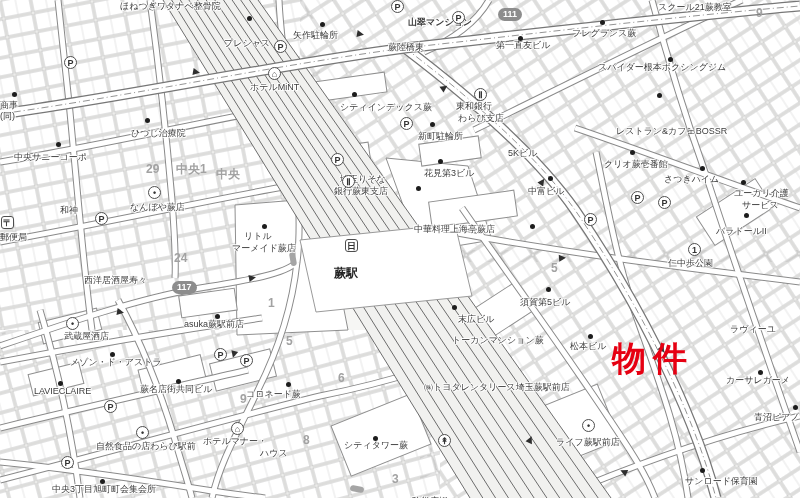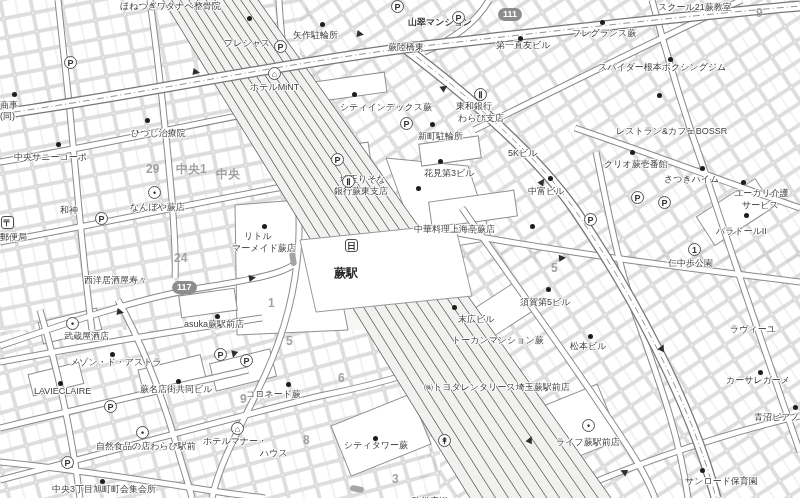--- a/index.html
+++ b/index.html
@@ -162,20 +162,21 @@
       <path d="M0,-4 L3.5,3 L-3.5,3 Z" transform="translate(120,312) rotate(100)"></path>
       <path d="M0,-4 L3.5,3 L-3.5,3 Z" transform="translate(444,88) rotate(55)"></path>
       <path d="M0,-4 L3.5,3 L-3.5,3 Z" transform="translate(690,132) rotate(210)"></path>
       <path d="M0,-4 L3.5,3 L-3.5,3 Z" transform="translate(562,258) rotate(85)"></path>
       <path d="M0,-4 L3.5,3 L-3.5,3 Z" transform="translate(624,472) rotate(295)"></path>
       <path d="M0,-4 L3.5,3 L-3.5,3 Z" transform="translate(530,440) rotate(25)"></path>
     </g>
   </svg>
 
   <div id="overlay">
+    <span class="lbl red" id="property-marker" style="left:612px;top:341px;">物件</span>
   <span class="lbl" style="left: 120px; top: 1px; font-family: Liberation Serif, serif;">ほねつぎワタナベ整骨院</span>
       <span class="lbl" style="left: 408px; top: 17px; font-weight: bold;">山翠マンション</span>
       <span class="lbl" style="left: 658px; top: 2px;">スクール21蕨教室</span>
       <span class="lbl" style="left: 224px; top: 38px;">プレシャス</span>
       <span class="lbl" style="left: 293px; top: 30px;">矢作駐輪所</span>
       <span class="lbl" style="left: 388px; top: 42px;">蕨陸橋東</span>
       <span class="lbl" style="left: 496px; top: 40px;">第一直友ビル</span>
       <span class="lbl" style="left: 572px; top: 28px;">フレグランス蕨</span>
       <span class="lbl gray" style="left: 756px; top: 8px;">9</span>
       <span class="lbl" style="left: 250px; top: 82px;">ホテルMiNT</span>

